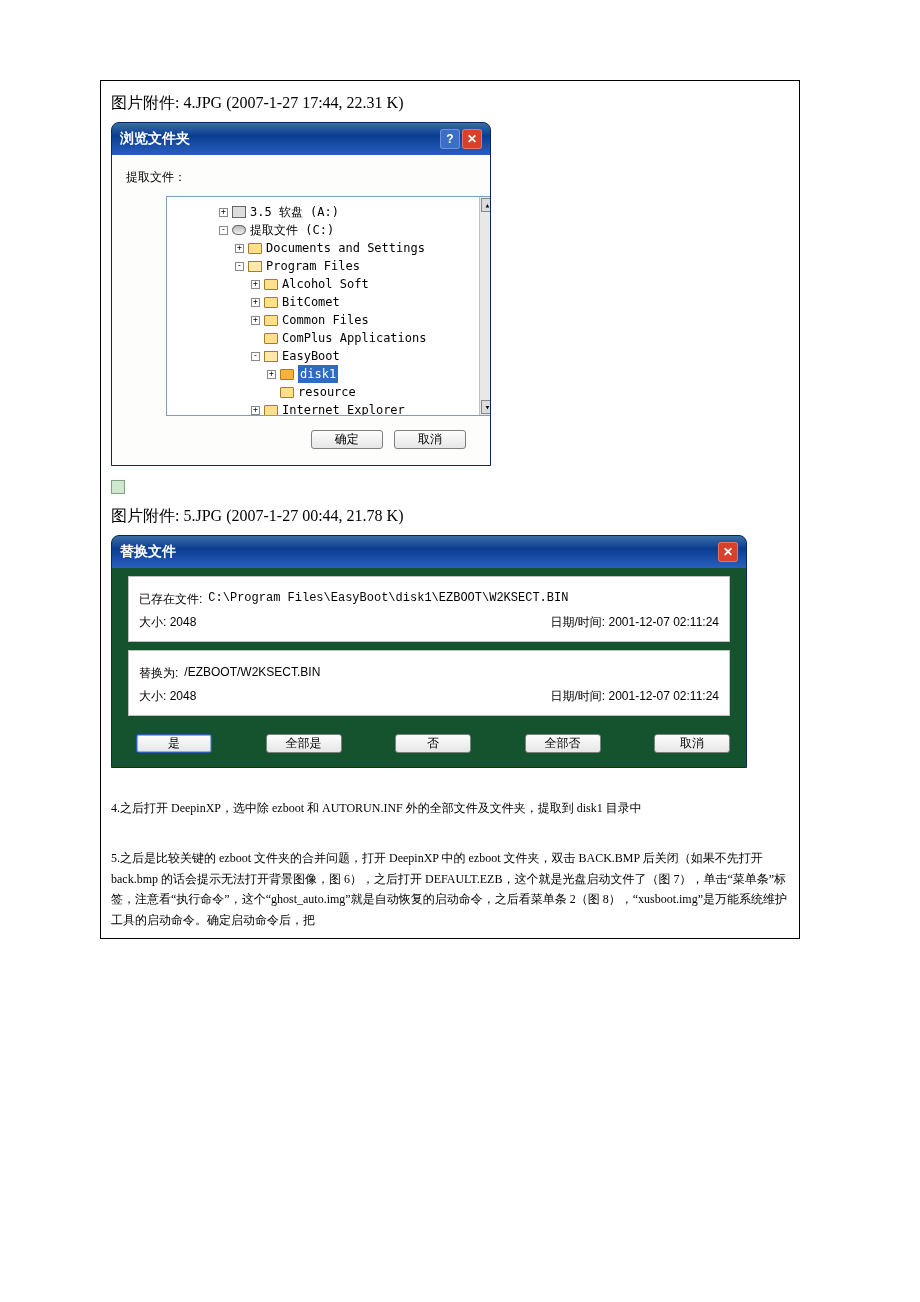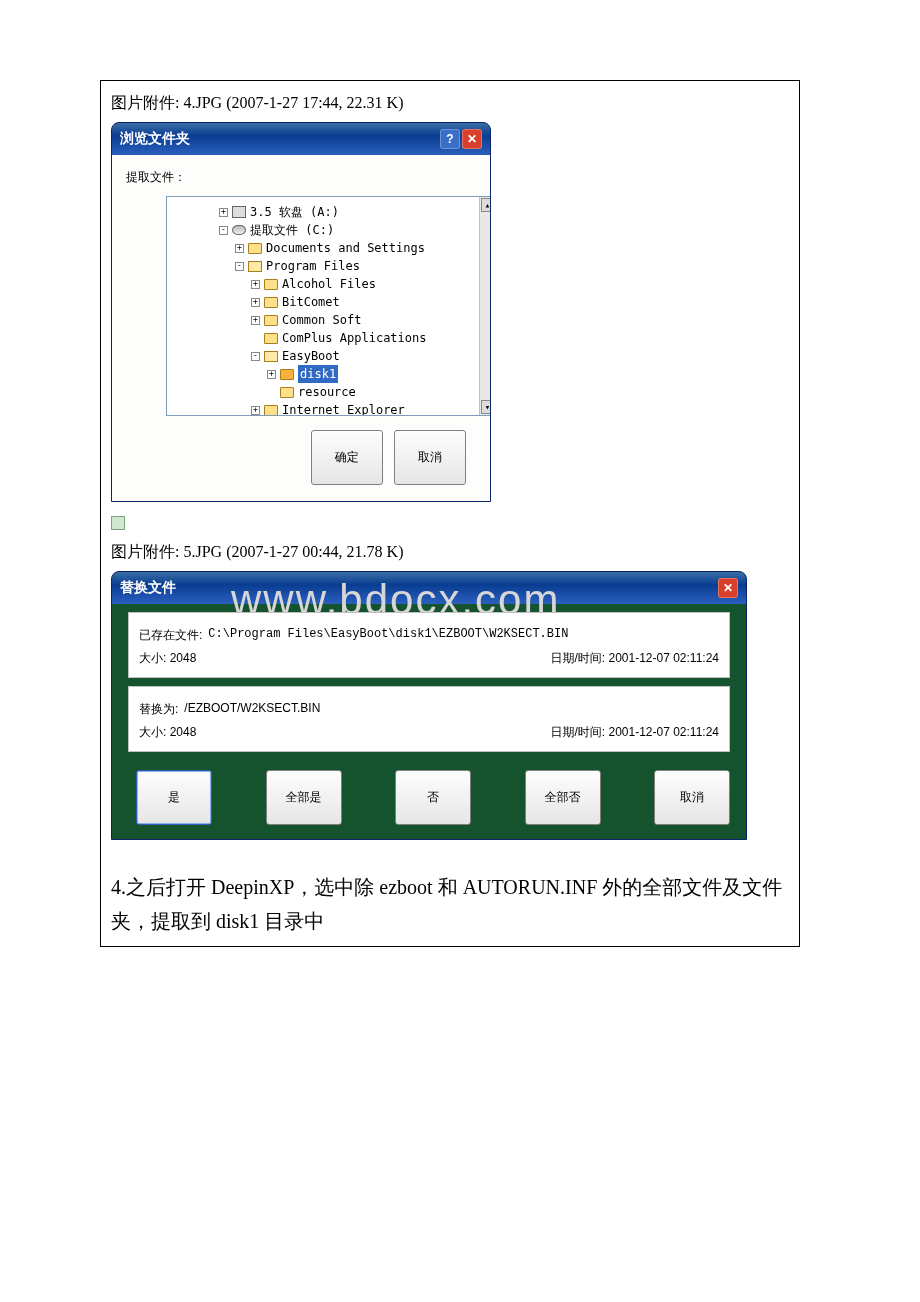--- a/index.html
+++ b/index.html
@@ -84,21 +84,21 @@
   .exp { border: 1px solid #888; width: 9px; height: 9px; display: inline-flex; align-items: center; justify-content: center; font-size: 8px; line-height: 8px; margin-right: 4px; background: #fff; }
   .icon-floppy { width: 14px; height: 12px; background:#ddd; border:1px solid #666; display:inline-block; margin-right:4px; }
   .icon-disk { width: 14px; height: 10px; background: linear-gradient(#bbb,#eee); border:1px solid #666; border-radius:50%/60%; display:inline-block; margin-right:4px; }
   .icon-folder { width: 14px; height: 11px; background:#fce08a; border:1px solid #a77f1a; border-radius:1px; display:inline-block; margin-right:4px; }
   .icon-folder-open { width: 14px; height: 11px; background:#ffe9a8; border:1px solid #a77f1a; display:inline-block; margin-right:4px; }
   .icon-folder-sel { background:#f7b13c; }
   .tree-selected { background:#316ac5; color:#fff; padding: 0 2px; }
   .dlg-buttons { text-align: right; padding: 0 10px 6px; }
   .win-btn {
     min-width: 72px;
-    padding: 18px 14px;
+    padding: 0 14px;
     border: 1px solid #7f7f7f;
     background: linear-gradient(#fdfdfd, #e6e6e6);
     border-radius: 3px;
     font-size: 12px;
     margin-left: 8px;
     font-family: "SimSun", sans-serif;
   }
   .win-btn-default { border: 1px solid #2f5bb7; box-shadow: 0 0 0 1px #8ab0e8 inset; }
 
   .replace-dialog { width: 636px; }
@@ -107,21 +107,21 @@
     margin: 8px 16px;
     padding: 10px 10px;
     background: #fff;
     position: relative;
   }
   .field-row { display: flex; gap: 6px; margin: 4px 0; font-size: 12px; }
   .field-subrow { display: flex; justify-content: space-between; margin-top: 6px; }
   .replace-buttons { padding: 10px 16px 14px; display: flex; justify-content: space-between; }
   .replace-buttons .win-btn { min-width: 76px; }
 
-  .para { margin-top: 30px; line-height: 1.7; font-size: 20px; }
+  .para { margin-top: 30px; line-height: 1.7; font-size: 12px; }
   .watermark {
     position: absolute;
     font-size: 42px;
     color: #d7d7d7;
     font-family: Arial, sans-serif;
     letter-spacing: 2px;
     pointer-events: none;
   }
 </style>
 </head>
@@ -146,23 +146,23 @@
       </div>
     </div>
     <div class="dialog-body">
       <div class="label-row">提取文件：</div>
       <div class="tree-box">
         <div class="tree-inner" id="tree-inner">
             <div class="tree-line"><span style="display: inline-block; width: 48px;"></span><span class="exp">+</span><span class="icon-floppy"></span><span>3.5 软盘 (A:)</span></div>
             <div class="tree-line"><span style="display: inline-block; width: 48px;"></span><span class="exp">-</span><span class="icon-disk"></span><span>提取文件 (C:)</span></div>
             <div class="tree-line"><span style="display: inline-block; width: 64px;"></span><span class="exp">+</span><span class="icon-folder"></span><span>Documents and Settings</span></div>
             <div class="tree-line"><span style="display: inline-block; width: 64px;"></span><span class="exp">-</span><span class="icon-folder-open"></span><span>Program Files</span></div>
-            <div class="tree-line"><span style="display: inline-block; width: 80px;"></span><span class="exp">+</span><span class="icon-folder"></span><span>Alcohol Files</span></div>
+            <div class="tree-line"><span style="display: inline-block; width: 80px;"></span><span class="exp">+</span><span class="icon-folder"></span><span>Alcohol Soft</span></div>
             <div class="tree-line"><span style="display: inline-block; width: 80px;"></span><span class="exp">+</span><span class="icon-folder"></span><span>BitComet</span></div>
-            <div class="tree-line"><span style="display: inline-block; width: 80px;"></span><span class="exp">+</span><span class="icon-folder"></span><span>Common Soft</span></div>
+            <div class="tree-line"><span style="display: inline-block; width: 80px;"></span><span class="exp">+</span><span class="icon-folder"></span><span>Common Files</span></div>
             <div class="tree-line"><span style="display: inline-block; width: 80px;"></span><span style="display: inline-block; width: 13px;"></span><span class="icon-folder"></span><span>ComPlus Applications</span></div>
             <div class="tree-line"><span style="display: inline-block; width: 80px;"></span><span class="exp">-</span><span class="icon-folder-open"></span><span>EasyBoot</span></div>
             <div class="tree-line"><span style="display: inline-block; width: 96px;"></span><span class="exp">+</span><span class="icon-folder icon-folder-sel"></span><span class="tree-selected">disk1</span></div>
             <div class="tree-line"><span style="display: inline-block; width: 96px;"></span><span style="display: inline-block; width: 13px;"></span><span class="icon-folder"></span><span>resource</span></div>
             <div class="tree-line"><span style="display: inline-block; width: 80px;"></span><span class="exp">+</span><span class="icon-folder"></span><span>Internet Explorer</span></div>
           </div>
         <div class="tree-scroll">
           <div class="scroll-btn">▴</div>
           <div style="flex:1"></div>
           <div class="scroll-btn">▾</div>
@@ -234,14 +234,15 @@
       <button class="win-btn win-btn-default">是</button>
       <button class="win-btn">全部是</button>
       <button class="win-btn">否</button>
       <button class="win-btn">全部否</button>
       <button class="win-btn">取消</button>
     </div>
   </div>
 
   
   <p class="para">4.之后打开 DeepinXP，选中除 ezboot 和 AUTORUN.INF 外的全部文件及文件夹，提取到 disk1 目录中</p>
+  <p class="para">5.之后是比较关键的 ezboot 文件夹的合并问题，打开 DeepinXP 中的 ezboot 文件夹，双击 BACK.BMP 后关闭（如果不先打开 back.bmp 的话会提示无法打开背景图像，图 6），之后打开 DEFAULT.EZB，这个就是光盘启动文件了（图 7），单击“菜单条”标签，注意看“执行命令”，这个“ghost_auto.img”就是自动恢复的启动命令，之后看菜单条 2（图 8），“xusboot.img”是万能系统维护工具的启动命令。确定启动命令后，把</p>
 
 </div>
 
 </body></html>

